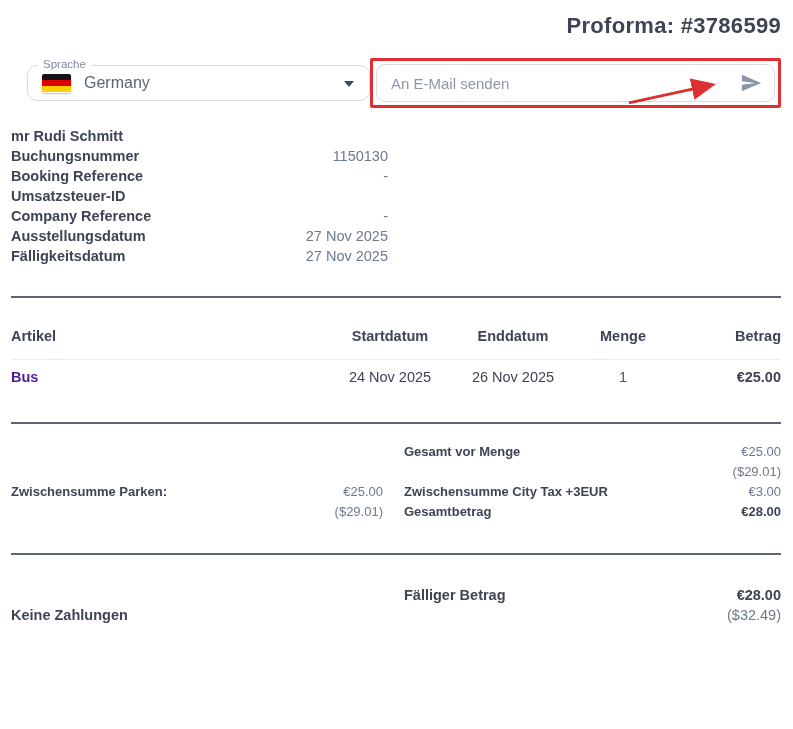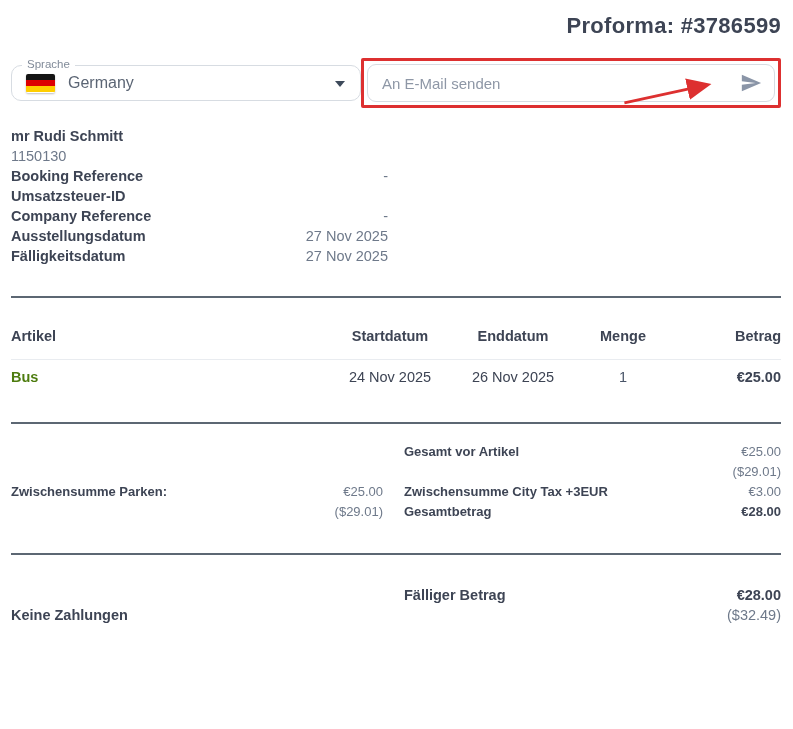--- a/index.html
+++ b/index.html
@@ -37,20 +37,21 @@
     width: 372px;
     height: 36px;
     margin-top: 7px;
     border: 1px solid #d7dce2;
     border-radius: 10px;
     display: flex;
     align-items: center;
     padding: 0 14px;
     background: #fff;
     cursor: pointer;
+    margin-left: 16px;
   }
   .select-label {
     position: absolute;
     top: -8px;
     left: 10px;
     background: #ffffff;
     padding: 0 5px;
     font-size: 11.5px;
     color: #818b99;
   }
@@ -163,21 +164,21 @@
     display: grid;
     grid-template-columns: 1fr 118px 128px 92px 112px;
     align-items: center;
     font-size: 14.5px;
   }
   .col-center { text-align: center; }
   .col-right  { text-align: right; }
   .table-header .cell { font-weight: 600; color: #3d4454; }
   .items-table .divider-light { margin-top: 15px; }
   .table-row { padding-top: 9px; }
-  .cell-artikel { font-weight: 700; color: #4d7c0f; }
+  .cell-artikel { font-weight: 700; color: #4c1d95; }
   .cell-date    { font-weight: 500; color: #3d4454; }
   .cell-menge   { color: #4a5568; }
   .cell-betrag  { font-weight: 700; color: #3d4454; }
 
   
   .totals-row {
     margin-top: 18px;
     display: flex;
     justify-content: space-between;
     align-items: flex-end;
@@ -257,20 +258,21 @@
       </svg>
     </div>
 
   </div>
 
   <div class="info-row">
     <div class="customer-name">mr Rudi Schmitt</div>
 
     <div class="booking-details">
       <div class="detail-row">
+        <span class="detail-label">Buchungsnummer</span>
         <span class="detail-value">1150130</span>
       </div>
       <div class="detail-row">
         <span class="detail-label">Booking Reference</span>
         <span class="detail-value">-</span>
       </div>
       <div class="detail-row">
         <span class="detail-label">Umsatzsteuer-ID</span>
         <span class="detail-value"></span>
       </div>
@@ -316,21 +318,21 @@
     <div class="totals-left">
       <span class="t-label">Zwischensumme Parken:</span>
       <span class="t-value">
         <span>€25.00</span><br>
         <span>($29.01)</span>
       </span>
     </div>
 
     <div class="totals-right">
       <div class="t-row">
-        <span class="t-label">Gesamt vor Artikel</span>
+        <span class="t-label">Gesamt vor Menge</span>
         <span class="t-value">
           <span>€25.00</span><br>
           <span>($29.01)</span>
         </span>
       </div>
       <div class="t-row">
         <span class="t-label">Zwischensumme City Tax +3EUR</span>
         <span class="t-value">€3.00</span>
       </div>
       <div class="t-row">

